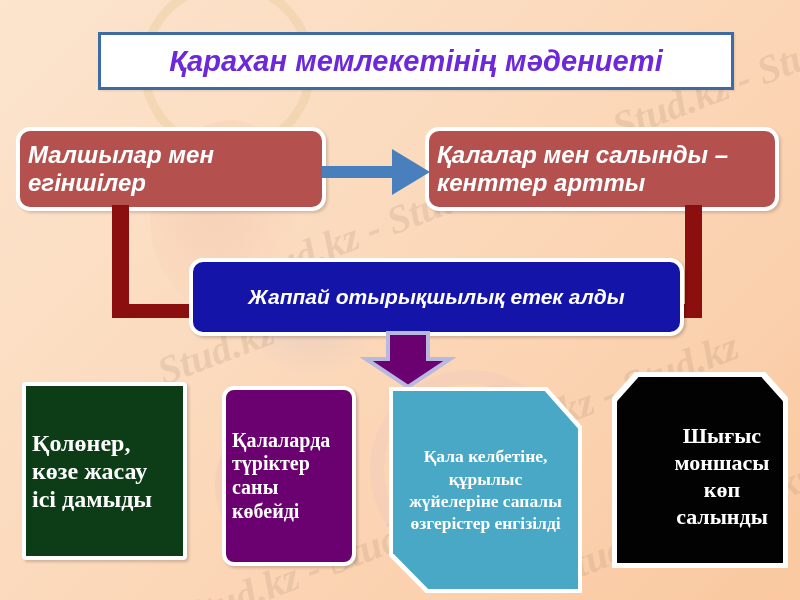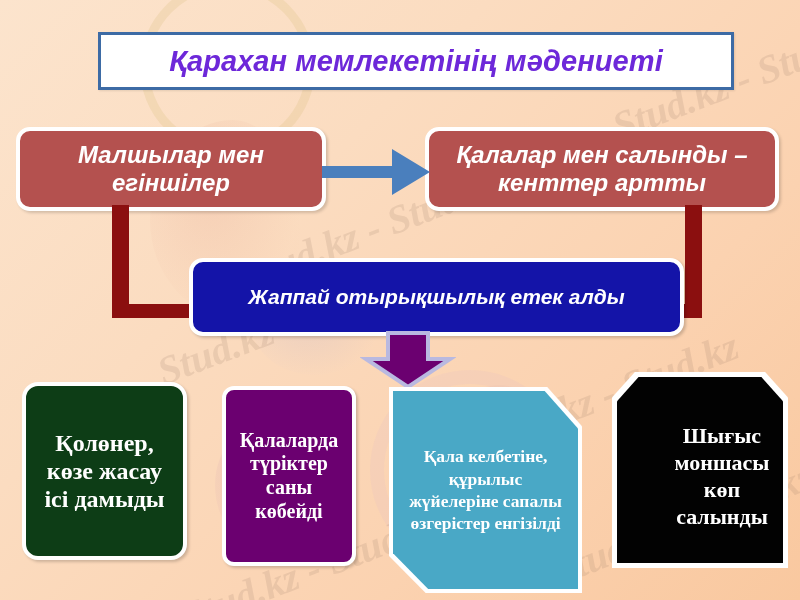--- a/index.html
+++ b/index.html
@@ -102,21 +102,20 @@
     white-space: nowrap;
   }
 
   
   .node {
     position: absolute;
     box-sizing: border-box;
     display: flex;
     align-items: center;
     justify-content: center;
-    text-align: center;
     color: #ffffff;
     line-height: 1.18;
   }
 
   
   .red-box {
     background: #b4514f;
     border: 4px solid #ffffff;
     border-radius: 14px;
     font-size: 24px;
@@ -144,21 +143,21 @@
   
   .result {
     font-family: "Liberation Serif", serif;
     font-weight: bold;
     padding: 0 6px;
   }
   #node-craft {
     left: 22px; top: 382px; width: 165px; height: 178px;
     background: #0d3d16;
     border: 4px solid #ffffff;
-    border-radius: 16px;
+    border-radius: 4px;
     font-size: 24px;
     box-shadow: 2px 2px 3px rgba(0,0,0,0.18);
   }
   #node-turks {
     left: 222px; top: 386px; width: 134px; height: 180px;
     background: #6b0070;
     border: 4px solid #ffffff;
     border-radius: 12px;
     font-size: 20px;
     box-shadow: 2px 2px 3px rgba(0,0,0,0.18);

